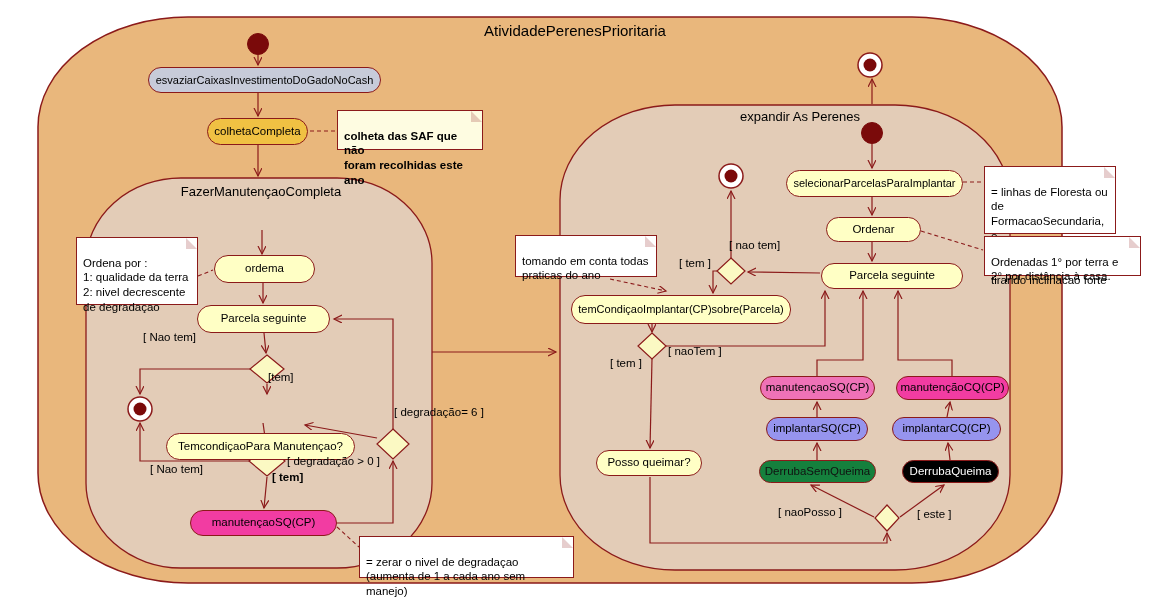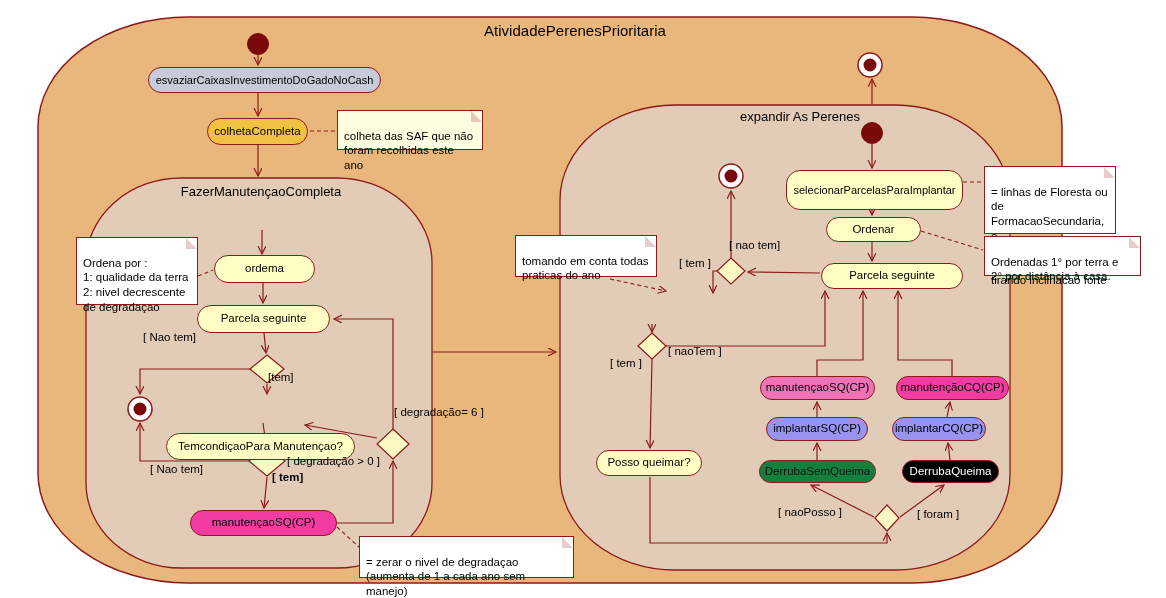--- a/index.html
+++ b/index.html
@@ -8,21 +8,21 @@
   svg{position:absolute;left:0;top:0;}
   .pill{position:absolute;box-sizing:border-box;border:1.4px solid #8B1A1A;border-radius:14px;
         display:flex;align-items:center;justify-content:center;font-size:11.5px;
         white-space:nowrap;text-align:center;line-height:1;}
   .fs11{font-size:11px;}
   .yellow{background:#FFFFC5;} .gold{background:#F0C143;} .bluegray{background:#C7CBD9;}
   .pinkS{background:#F23CA2;} .pinkM{background:#EF72B7;} .purple{background:#9694EE;}
   .grayp{background:#15803d;color:#111;} .blackp{background:#000;color:#fff;}
   .note{position:absolute;box-sizing:border-box;border:1px solid #8B1A1A;
         font-size:11.5px;line-height:1.28;padding:3px 6px;white-space:pre-line;}
-  .note-white{background:#FFFFFF;} .note-yellow{background:#FEFCE1;}
+  .note-white{background:#FFFFFF;} .note-yellow{background:#FEFCE1;font-weight:bold;}
   .fold{position:absolute;top:0;right:0;width:0;height:0;
         border-bottom:11px solid rgba(139,26,26,0.22);border-right:11px solid transparent;}
   .guard{position:absolute;font-size:11.5px;white-space:nowrap;line-height:1;}
   .main-title{position:absolute;left:455px;top:22px;width:240px;text-align:center;font-size:15px;}
   .frame-title{position:absolute;font-size:13px;white-space:nowrap;}
 </style>
 </head>
 <body>
 
 <div class="canvas">
@@ -113,43 +113,44 @@
   <div class="frame-title" style="left:161px;top:184px;width:200px;text-align:center;">FazerManutençaoCompleta</div>
   <div class="frame-title" style="left:740px;top:109px;">expandir As Perenes</div>
 
   <div class="pill bluegray fs11" style="left:148px;top:67px;width:233px;height:26px;">esvaziarCaixasInvestimentoDoGadoNoCash</div>
   <div class="pill gold" style="left:207px;top:118px;width:101px;height:27px;">colhetaCompleta</div>
   <div class="pill yellow" style="left:214px;top:255px;width:101px;height:28px;">ordema</div>
   <div class="pill yellow" style="left:197px;top:305px;width:133px;height:28px;">Parcela seguinte</div>
   <div class="pill yellow" style="left:166px;top:396px;width:189px;height:27px;margin-top:37px;">TemcondiçaoPara Manutençao?</div>
   <div class="pill pinkS" style="left:190px;top:510px;width:147px;height:26px;">manutençaoSQ(CP)</div>
 
-  <div class="pill yellow fs11" style="left:786px;top:170px;width:177px;height:40px;">selecionarParcelasParaImplantar</div>
+  <div class="pill yellow fs11" style="left:786px;top:170px;width:177px;height:27px;">selecionarParcelasParaImplantar</div>
   <div class="pill yellow" style="left:826px;top:217px;width:95px;height:25px;">Ordenar</div>
   <div class="pill yellow" style="left:821px;top:263px;width:142px;height:26px;">Parcela seguinte</div>
+  <div class="pill yellow fs11" style="left:571px;top:295px;width:220px;height:29px;">temCondiçaoImplantar(CP)sobre(Parcela)</div>
   <div class="pill yellow" style="left:596px;top:450px;width:106px;height:26px;">Posso queimar?</div>
   <div class="pill pinkM" style="left:760px;top:376px;width:115px;height:24px;">manutençaoSQ(CP)</div>
   <div class="pill pinkS" style="left:896px;top:376px;width:113px;height:24px;">manutençãoCQ(CP)</div>
   <div class="pill purple" style="left:766px;top:417px;width:102px;height:24px;">implantarSQ(CP)</div>
-  <div class="pill purple" style="left:892px;top:417px;width:94px;height:24px;">implantarCQ(CP)</div>
+  <div class="pill purple" style="left:892px;top:417px;width:109px;height:24px;">implantarCQ(CP)</div>
   <div class="pill grayp" style="left:759px;top:460px;width:117px;height:23px;">DerrubaSemQueima</div>
   <div class="pill blackp" style="left:902px;top:460px;width:97px;height:23px;">DerrubaQueima</div>
 
   <span class="guard" style="left:143px;top:332px;">[ Nao tem]</span>
   <span class="guard" style="left:268px;top:372px;">[tem]</span>
   <span class="guard" style="left:150px;top:464px;">[ Nao tem]</span>
   <span class="guard" style="left:272px;top:472px;font-weight:bold;">[ tem]</span>
   <span class="guard" style="left:287px;top:456px;">[ degradação &gt; 0 ]</span>
   <span class="guard" style="left:394px;top:407px;">[ degradação= 6 ]</span>
   <span class="guard" style="left:679px;top:258px;">[ tem ]</span>
   <span class="guard" style="left:729px;top:240px;">[ nao tem]</span>
   <span class="guard" style="left:668px;top:346px;">[ naoTem ]</span>
   <span class="guard" style="left:610px;top:358px;">[ tem ]</span>
   <span class="guard" style="left:778px;top:507px;">[ naoPosso ]</span>
-  <span class="guard" style="left:917px;top:509px;">[ foram ]</span>
+  <span class="guard" style="left:917px;top:509px;">[ este ]</span>
 
   <div class="note note-yellow" style="left:337px;top:110px;width:146px;height:40px;">
     <span class="fold"></span><span>colheta das SAF que não
 foram recolhidas este ano</span>
   </div>
   <div class="note note-white" style="left:76px;top:237px;width:122px;height:68px;">
     <span class="fold"></span><span>Ordena por :
 1: qualidade da terra
 2: nivel decrescente
 de degradaçao</span>

